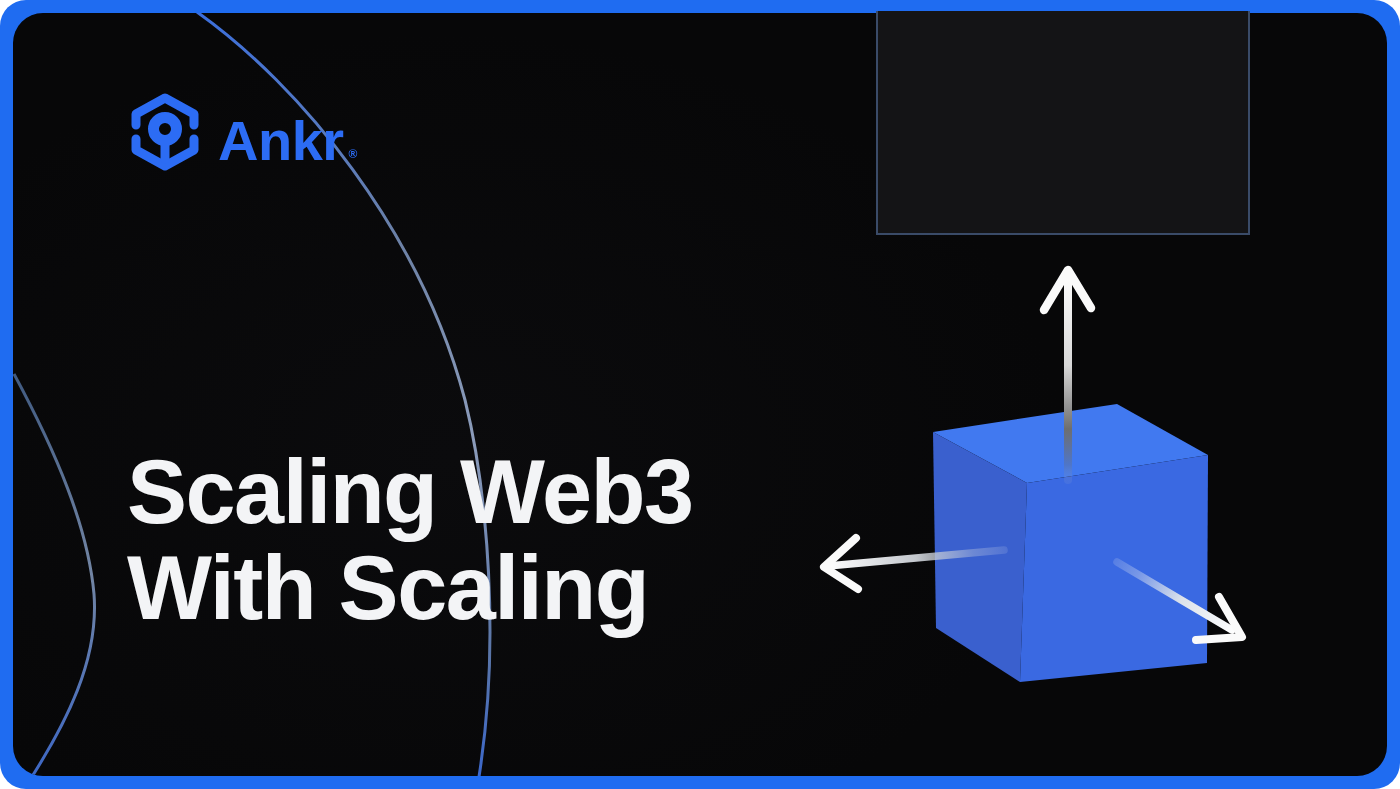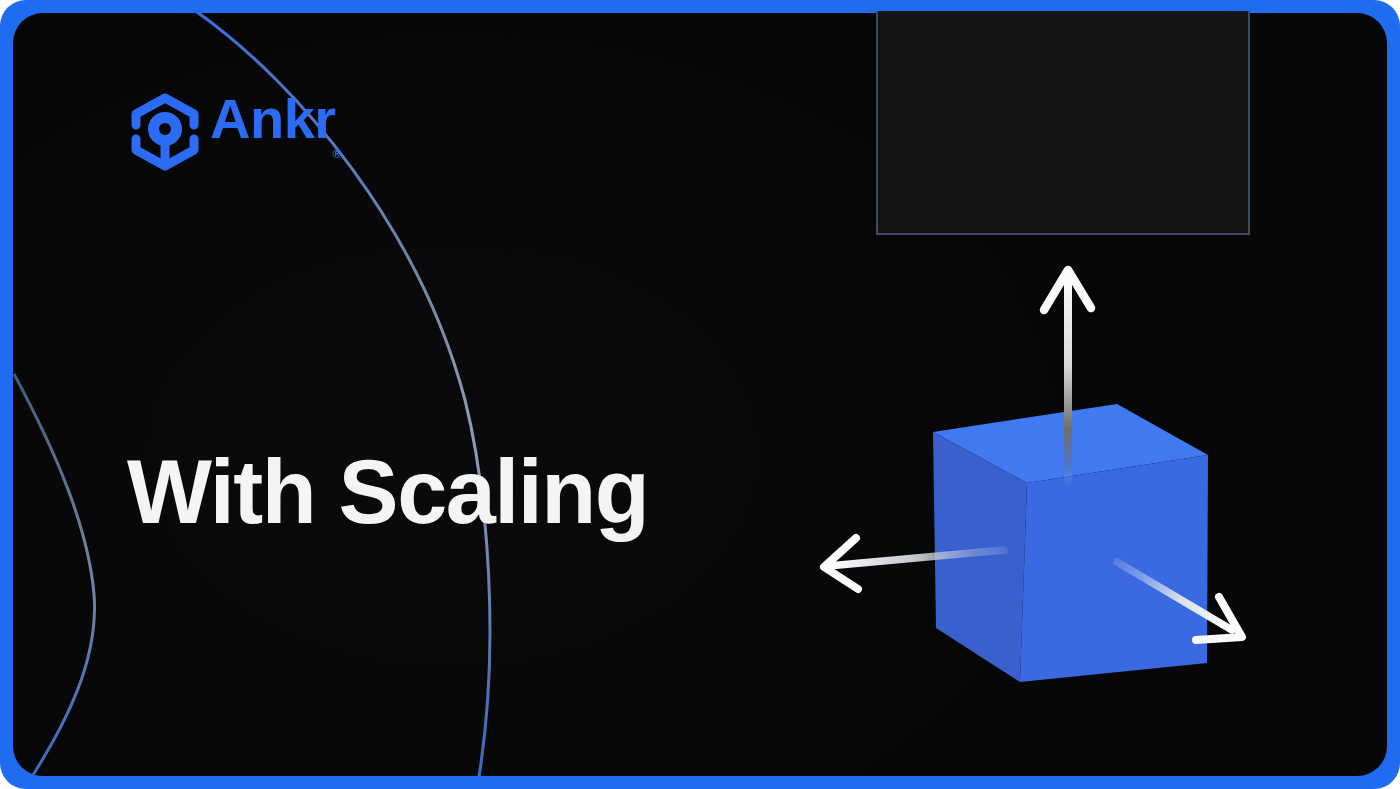--- a/index.html
+++ b/index.html
@@ -41,21 +41,21 @@
   }
   .panel{
     position:absolute;
     left:876px;top:11px;width:374px;height:224px;
     background:var(--panel-fill);
     border:2px solid var(--panel-border);
     border-top:none;
   }
   .logo{
     position:absolute;left:129px;top:93px;
-    display:flex;align-items:flex-start;gap:9px;
+    display:flex;align-items:flex-end;gap:17px;
   }
   .logo .wordmark{
     color:var(--logo-blue);
     font-size:56px;font-weight:700;letter-spacing:-0.5px;
     line-height:1;
     transform:translateY(-2px);
   }
   .logo .reg{
     color:var(--logo-blue);
     font-size:12px;font-weight:700;
@@ -144,15 +144,16 @@
         <path d="M 7 46 L 7 57 L 36 73 L 65 57 L 65 46"></path>
       </g>
       <circle cx="36" cy="36" r="11.5" stroke="var(--logo-blue)" stroke-width="11" fill="none"></circle>
       <path d="M 36 47 L 36 66" stroke="var(--logo-blue)" stroke-width="9" stroke-linecap="round"></path>
     </svg>
     <span class="wordmark">Ankr</span>
     <span class="reg">®</span>
   </div>
 
   <h1 class="headline">
+    <span>Scaling Web3</span>
     <span>With Scaling</span>
   </h1>
 </div>
 
 </body></html>

